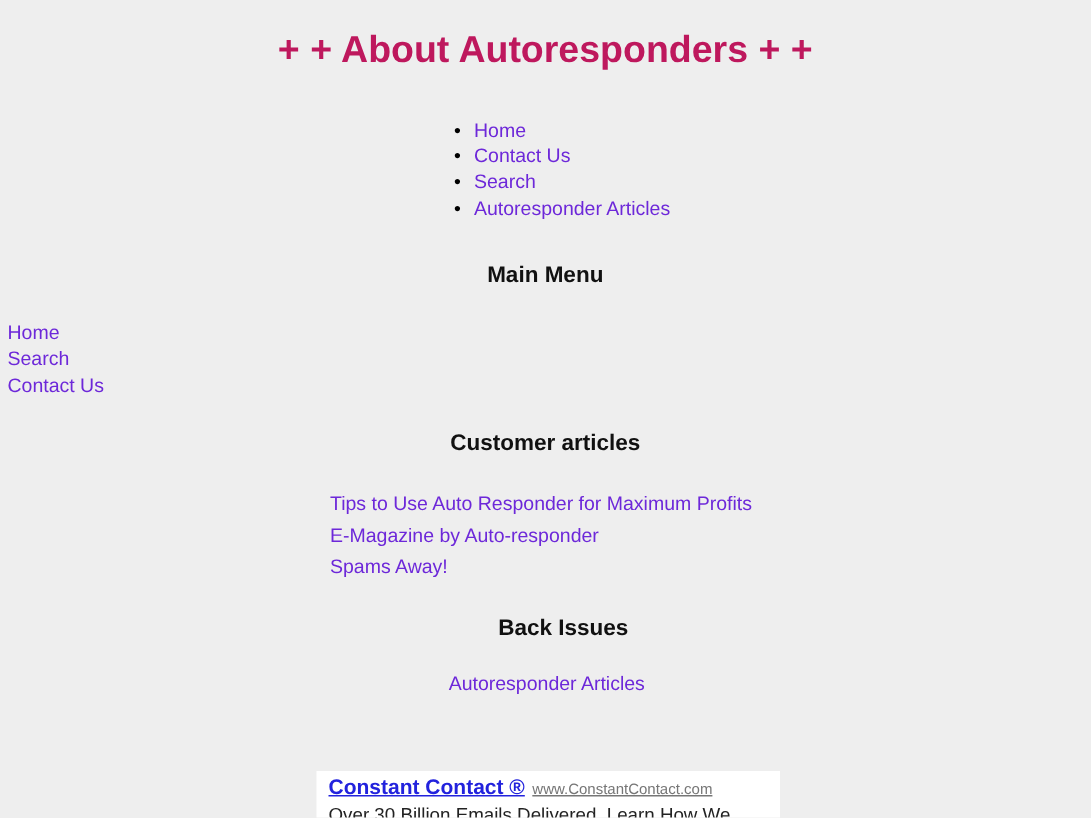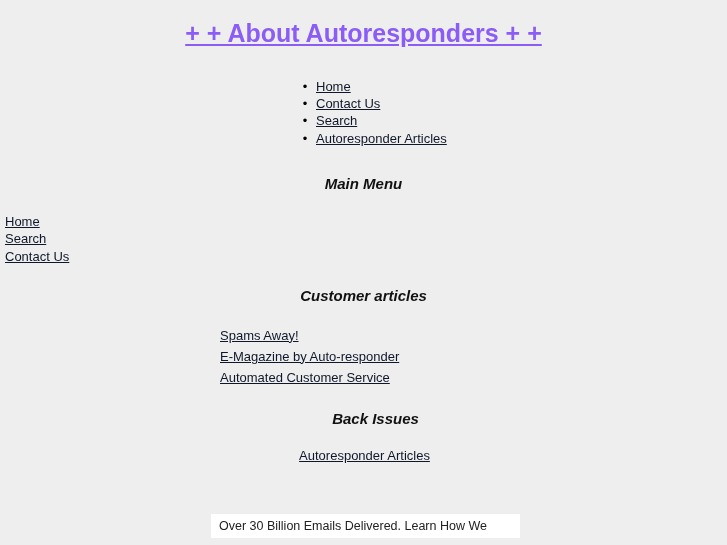--- a/index.html
+++ b/index.html
@@ -10,36 +10,35 @@
     width: 727px;
     height: 545px;
     background: #eeeeee;
     font-family: "Liberation Sans", sans-serif;
     font-size: 13px;
     color: #000000;
     overflow: hidden;
     position: relative;
   }
   a, .link {
-    color: #0f172a;
-    text-decoration: underline;
+    color: #6d28d9;
     cursor: pointer;
   }
 
   
   .page-title {
     text-align: center;
     margin: 0;
     padding-top: 19px;
     font-size: 25px;
     font-weight: bold;
     line-height: 1.15;
   }
   .page-title .link {
-    color: #8b5cf6;
+    color: #be185d;
     white-space: nowrap;
   }
 
   
   .top-nav {
     margin: 0;
     padding: 0;
     list-style: none;
     margin-top: 30px;
   }
@@ -60,21 +59,20 @@
     line-height: 17.3px;
   }
 
   
   .section-heading {
     text-align: center;
     font-size: 15px;
     font-weight: bold;
     color: #111111;
     margin: 0;
-    font-style: italic;
   }
   .heading-main-menu { margin-top: 28px; }
   .heading-current   { margin-top: 22px; }
   .heading-back      { margin-top: 22px; padding-left: 24px; }
 
   
   .side-menu {
     margin: 0;
     padding: 0;
     list-style: none;
@@ -177,31 +175,34 @@
   </li>
   <li>
     <a class="link">Contact Us</a>
   </li>
 </ul>
 
 <h2 class="section-heading heading-current">Customer articles</h2>
 
 <ul class="article-list">
   <li>
+    <a class="link">Tips to Use Auto Responder for Maximum Profits</a>
+  </li>
+  <li>
+    <a class="link">E-Magazine by Auto-responder</a>
+  </li>
+  <li>
     <a class="link">Spams Away!</a>
-  </li>
-  <li>
-    <a class="link">E-Magazine by Auto-responder</a>
-  </li>
-  <li>
-    <a class="link">Automated Customer Service</a>
   </li>
 </ul>
 
 <h2 class="section-heading heading-back">Back Issues</h2>
 
 <div class="back-link-row">
   <a class="link">Autoresponder Articles</a>
 </div>
 
 <div class="ad-box">
+  <div class="ad-title-row">
+    <span class="ad-title">Constant Contact ®</span><span class="ad-url">www.ConstantContact.com</span>
+  </div>
   <div class="ad-body">Over 30 Billion Emails Delivered. Learn How We</div>
 </div>
 
 </body></html>

